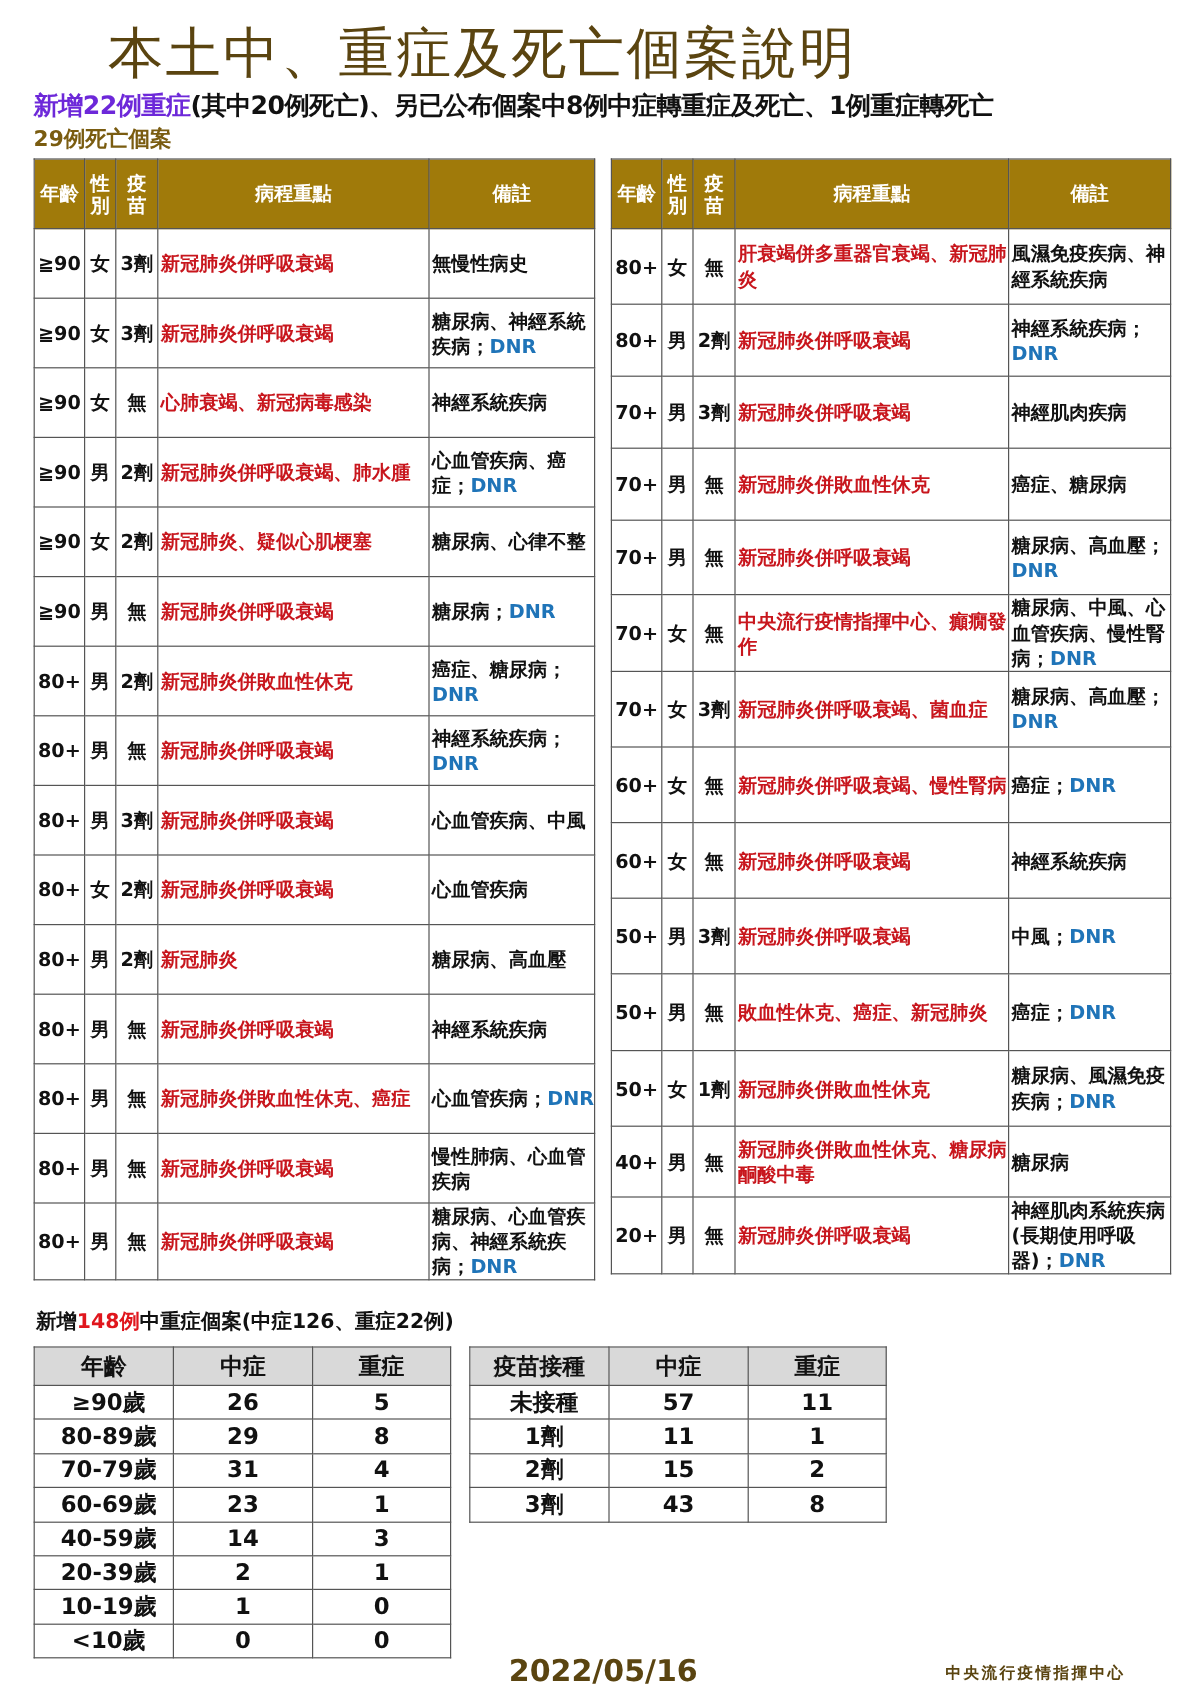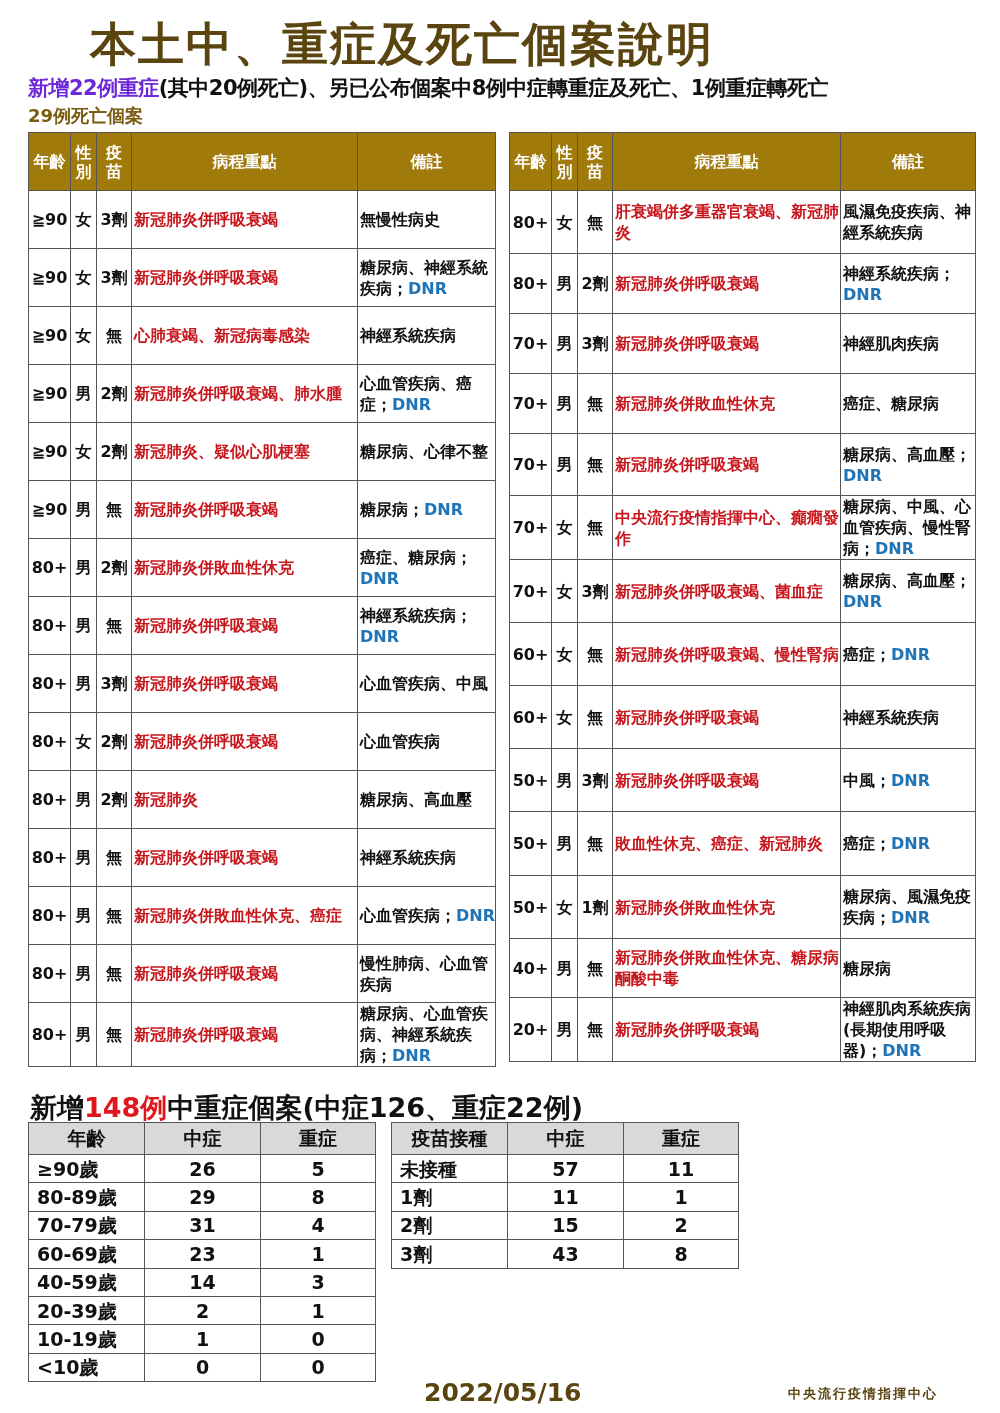--- a/index.html
+++ b/index.html
@@ -1,42 +1,42 @@
 <!DOCTYPE html>
 <html><head>
 <meta charset="utf-8">
 <style>
   * { box-sizing: border-box; margin: 0; padding: 0; }
   html, body { width: 1000px; height: 1413px; background: #ffffff; overflow: hidden; }
   body { font-family: "DejaVu Sans", "Liberation Sans", sans-serif; color: #111; position: relative; }
 
   .title { position: absolute; left: 0; top: 16px; width: 804px; text-align: center;
-    font-size: 46px; font-weight: bold; color: #5a4410; letter-spacing: 2px; line-height: 56px; }
+    font-size: 46px; font-weight: normal; color: #5a4410; letter-spacing: 2px; line-height: 56px; }
   .subtitle { position: absolute; left: 28px; top: 74px; font-size: 21px; font-weight: bold; color: #111; white-space: nowrap; letter-spacing: -0.5px; }
   .subtitle .red { color: #6d28d9; }
   .deaths-label { position: absolute; left: 28px; top: 104px; font-size: 18px; font-weight: bold; color: #7a5c10; }
 
   table.cases { position: absolute; border-collapse: collapse; table-layout: fixed; font-size: 16px; font-weight: bold; }
   table.cases th { background: #a07a0a; color: #ffffff; border: 1.5px solid #555; height: 58px; font-size: 16px; line-height: 19px; text-align: center; }
   table.cases td { border: 1.5px solid #555; vertical-align: middle; line-height: 21px; }
   table.cases td.c { text-align: center; white-space: nowrap; }
   table.cases td.course { color: #c8161d; padding-left: 2px; }
   table.cases td.note { color: #111; padding-left: 2px; margin-top: 21px; }
   .dnr { color: #1f74b8; }
 
   #left-table { left: 28px; top: 132px; width: 467px; }
   #right-table { left: 509px; top: 132px; width: 466px; }
 
-  .summary-title { position: absolute; left: 30px; top: 1090px; font-size: 27px; font-weight: bold; color: #111; white-space: nowrap; }
+  .summary-title { position: absolute; left: 30px; top: 1090px; font-size: 17px; font-weight: bold; color: #111; white-space: nowrap; }
   .summary-title .red { color: #e0161d; }
 
   table.stats { position: absolute; border-collapse: collapse; table-layout: fixed; font-size: 19px; font-weight: bold; }
   table.stats th { background: #d9d9d9; border: 1.5px solid #555; height: 32px; text-align: center; font-weight: bold; }
   table.stats td { border: 1.5px solid #555; height: 28.4px; line-height: 26px; text-align: center; }
-  table.stats td.lbl { text-align: left; padding-left: 8px; }
+  table.stats td.lbl { text-align: center; padding-left: 8px; }
   #age-table { left: 28px; top: 1122px; width: 347px; }
   #vacc-table { left: 391px; top: 1122px; width: 347px; }
 
   .footer-date { position: absolute; left: 424px; top: 1378px; font-size: 25px; font-weight: bold; color: #5a4410; }
   .footer-org { position: absolute; left: 788px; top: 1385px; font-size: 13px; font-weight: bold; color: #5a4410; letter-spacing: 2px; }
 </style>
 </head>
 <body>
 
 <div class="title">本土中、重症及死亡個案說明</div>

